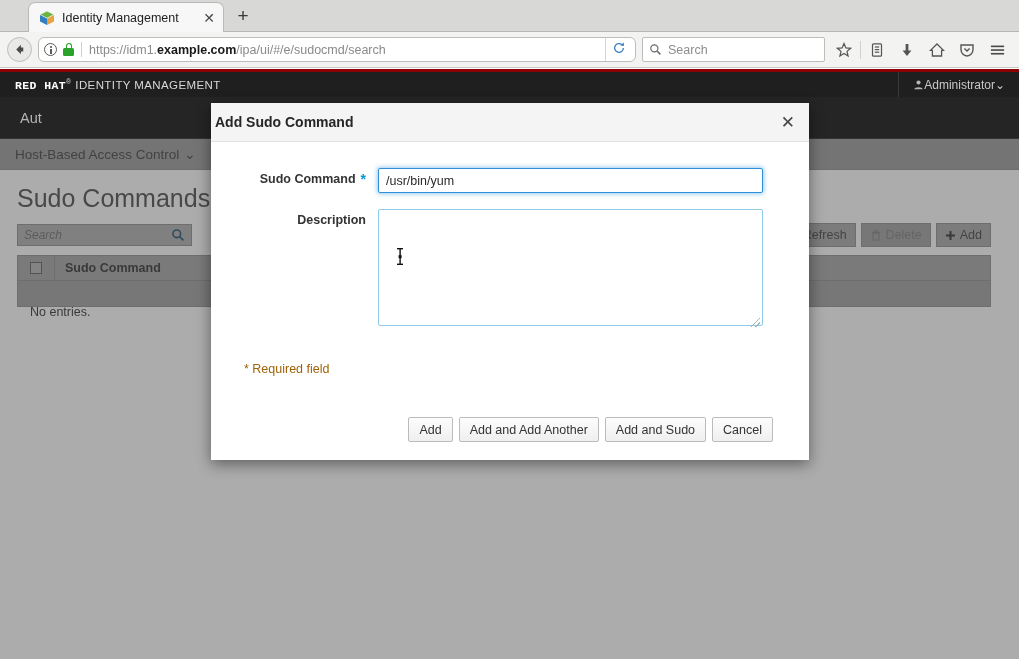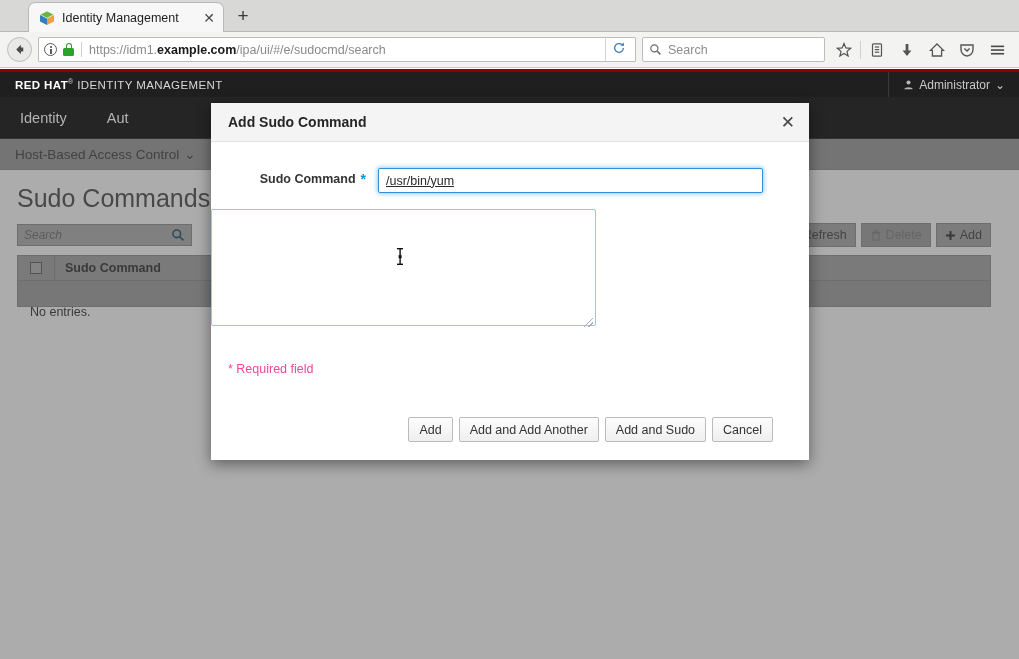--- a/index.html
+++ b/index.html
@@ -48,21 +48,21 @@
     display: flex; align-items: center; padding: 0 7px;
   }
   .navbtn-back {
     width: 25px; height: 25px; border-radius: 50%;
     border: 1px solid #bdbdbb; background: #e9e9e8;
     display: flex; align-items: center; justify-content: center;
     cursor: pointer; flex: 0 0 25px; margin-right: 6px;
   }
   .urlbar {
     flex: 1 1 auto; height: 25px; background: #ffffff;
-    border: 1px solid #bdbdbb; border-radius: 1px;
+    border: 1px solid #bdbdbb; border-radius: 6px;
     display: flex; align-items: center; padding: 0 4px 0 5px;
     min-width: 0;
   }
   .url-ident { display:flex; align-items:center; flex: 0 0 auto; }
   .icon-info {
     width: 13px; height: 13px; border: 1.4px solid #5a5a5a; border-radius: 50%;
     position: relative; margin-right: 6px;
   }
   .icon-info::before {
     content:""; position:absolute; left:5px; top:2px; width:1.5px;height:1.5px;
@@ -110,25 +110,25 @@
   .toolsep { width:1px; height:18px; background:#d0d0ce; margin: 0 1px; }
 
   
   .page { position:absolute; top:69px; left:0; width:1019px; height:590px; background:#fff; }
   .redline { height:3px; background:#8b0000; }
   .idm-header {
     height: 25px; background:#1f1f1f; display:flex; align-items:center;
     justify-content: space-between;
   }
   .idm-brand { font-size:11.5px; color:#d8d8d8; letter-spacing:.4px; padding-left:15px; }
-  .idm-brand b { color:#ffffff; font-weight:700; }
+  .idm-brand b { color:#ffffff; font-weight:700;font-family:Liberation Mono, monospace; }
   .idm-brand sup { font-size:7px; vertical-align: super; }
   .idm-user {
     font-size: 12px; color:#c9c9c9; padding: 0 14px; height:25px;
-    display:flex; align-items:center; gap:5px;
+    display:flex; align-items:center; 
     border-left: 1px solid #3a3a3a; cursor: pointer;
   }
   .idm-nav { height: 42px; background:#252525; display:flex; align-items:stretch; }
   .idm-nav .navitem {
     padding: 0 20px; display:flex; align-items:center;
     font-size:14.5px; color:#b4b4b4; cursor:pointer;
   }
   .idm-nav .navitem.active { background:#3a3a3a; color:#e4e4e4; }
   .idm-sub {
     height: 31px; background:#9a9a9a; display:flex; align-items:center;
@@ -173,21 +173,21 @@
     position:absolute; top:69px; left:0; width:1019px; height:590px;
     background: rgba(70,70,70,0.45);
   }
   .modal {
     position:absolute; left:211px; top:103px; width:598px; height:357px;
     background:#ffffff; box-shadow: 0 4px 14px rgba(0,0,0,0.45);
   }
   .modal-header {
     height: 39px; background:#f4f4f4; border-bottom:1px solid #e2e2e2;
     display:flex; align-items:center; justify-content:space-between;
-    padding: 0 14px 0 17px;
+    padding: 0 14px 0 4px;
   }
   .modal-title { font-size:14px; font-weight:700; color:#262626; }
   .modal-close {
     font-size:17px; color:#484848; cursor:pointer; line-height:1;
     background:none; border:none; font-family:"Liberation Sans", sans-serif;
   }
   .modal-body { padding: 26px 36px 0 0; }
   .form-row { display:flex; align-items:flex-start; margin-bottom: 16px; }
   .form-label {
     width: 167px; text-align:right; padding-right: 12px; padding-top: 4px;
@@ -195,37 +195,36 @@
     display:flex; justify-content:flex-end; align-items:center; gap:5px;
   }
   .req-star { color:#0099d3; font-size:14px; line-height:1; }
   .form-field { flex:1 1 auto; }
   .txt-input {
     width: 385px; height: 25px; padding: 0 7px;
     border:1px solid #2f8fd8; border-radius:2px;
     font-family:"Liberation Sans", sans-serif; font-size:12.5px; color:#2a2a2a;
     outline: none;
     box-shadow: 0 0 4px 1px rgba(70,160,225,0.55);
-    text-decoration: underline;
   }
   .txt-area {
     width: 385px; height: 117px; padding: 6px 7px;
     border:1px solid #8ecbe8; border-radius:2px; background:#fff;
     font-family:"Liberation Sans", sans-serif; font-size:12.5px; color:#2a2a2a;
     outline:none; resize: none;
   }
   .area-wrap { position: relative; width: 385px; }
   .resize-grip {
     position:absolute; right:3px; bottom:3px; width:9px; height:9px;
     background:
       linear-gradient(135deg, transparent 0 45%, #9bb7c6 45% 55%, transparent 55% 100%),
       linear-gradient(135deg, transparent 0 72%, #9bb7c6 72% 82%, transparent 82% 100%);
     pointer-events:none;
   }
-  .req-note { font-size:12.5px; color:#ec4899; padding: 16px 0 0 17px; }
+  .req-note { font-size:12.5px; color:#a16207; padding: 16px 0 0 17px; margin-left: 16px; }
   .modal-footer {
     position:absolute; left:0; bottom:0; width:100%;
     display:flex; justify-content:flex-end; align-items:center; gap:6px;
     padding: 0 36px 18px 0;
   }
   .btn {
     height: 25px; padding: 0 10px; border:1px solid #bbbbbb; border-radius:2px;
     background: linear-gradient(#fdfdfd, #efefef);
     font-family:"Liberation Sans", sans-serif; font-size:12.5px; color:#333;
     cursor:pointer;
@@ -343,21 +342,20 @@
         <svg width="11" height="11" viewBox="0 0 16 16">
           <circle cx="8" cy="5" r="3" fill="#b5b5b5"></circle>
           <path d="M1.8 15 C1.8 10.8 14.2 10.8 14.2 15 Z" fill="#b5b5b5"></path>
         </svg>
         <span>Administrator</span>
         <span>⌄</span>
       </div>
     </div>
 
     <div class="idm-nav">
-      <div class="navitem">Identity</div>
       <div class="navitem">Aut</div>
     </div>
 
     <div class="idm-sub">
       <div class="subitem">
         <span>Host-Based Access Control</span>
         <span>⌄</span>
       </div>
     </div>
 
@@ -428,20 +426,23 @@
         <div class="form-label">
           <span>Sudo Command</span>
           <span class="req-star">*</span>
         </div>
         <div class="form-field">
           <input class="txt-input" type="text" value="/usr/bin/yum" style="">
         </div>
       </div>
 
       <div class="form-row">
+        <div class="form-label">
+          <span>Description</span>
+        </div>
         <div class="form-field">
           <div class="area-wrap">
             <textarea class="txt-area" placeholder="" style=""></textarea>
             <span class="resize-grip"></span>
           </div>
         </div>
       </div>
 
       <div class="req-note">* Required field</div>
     </div>

